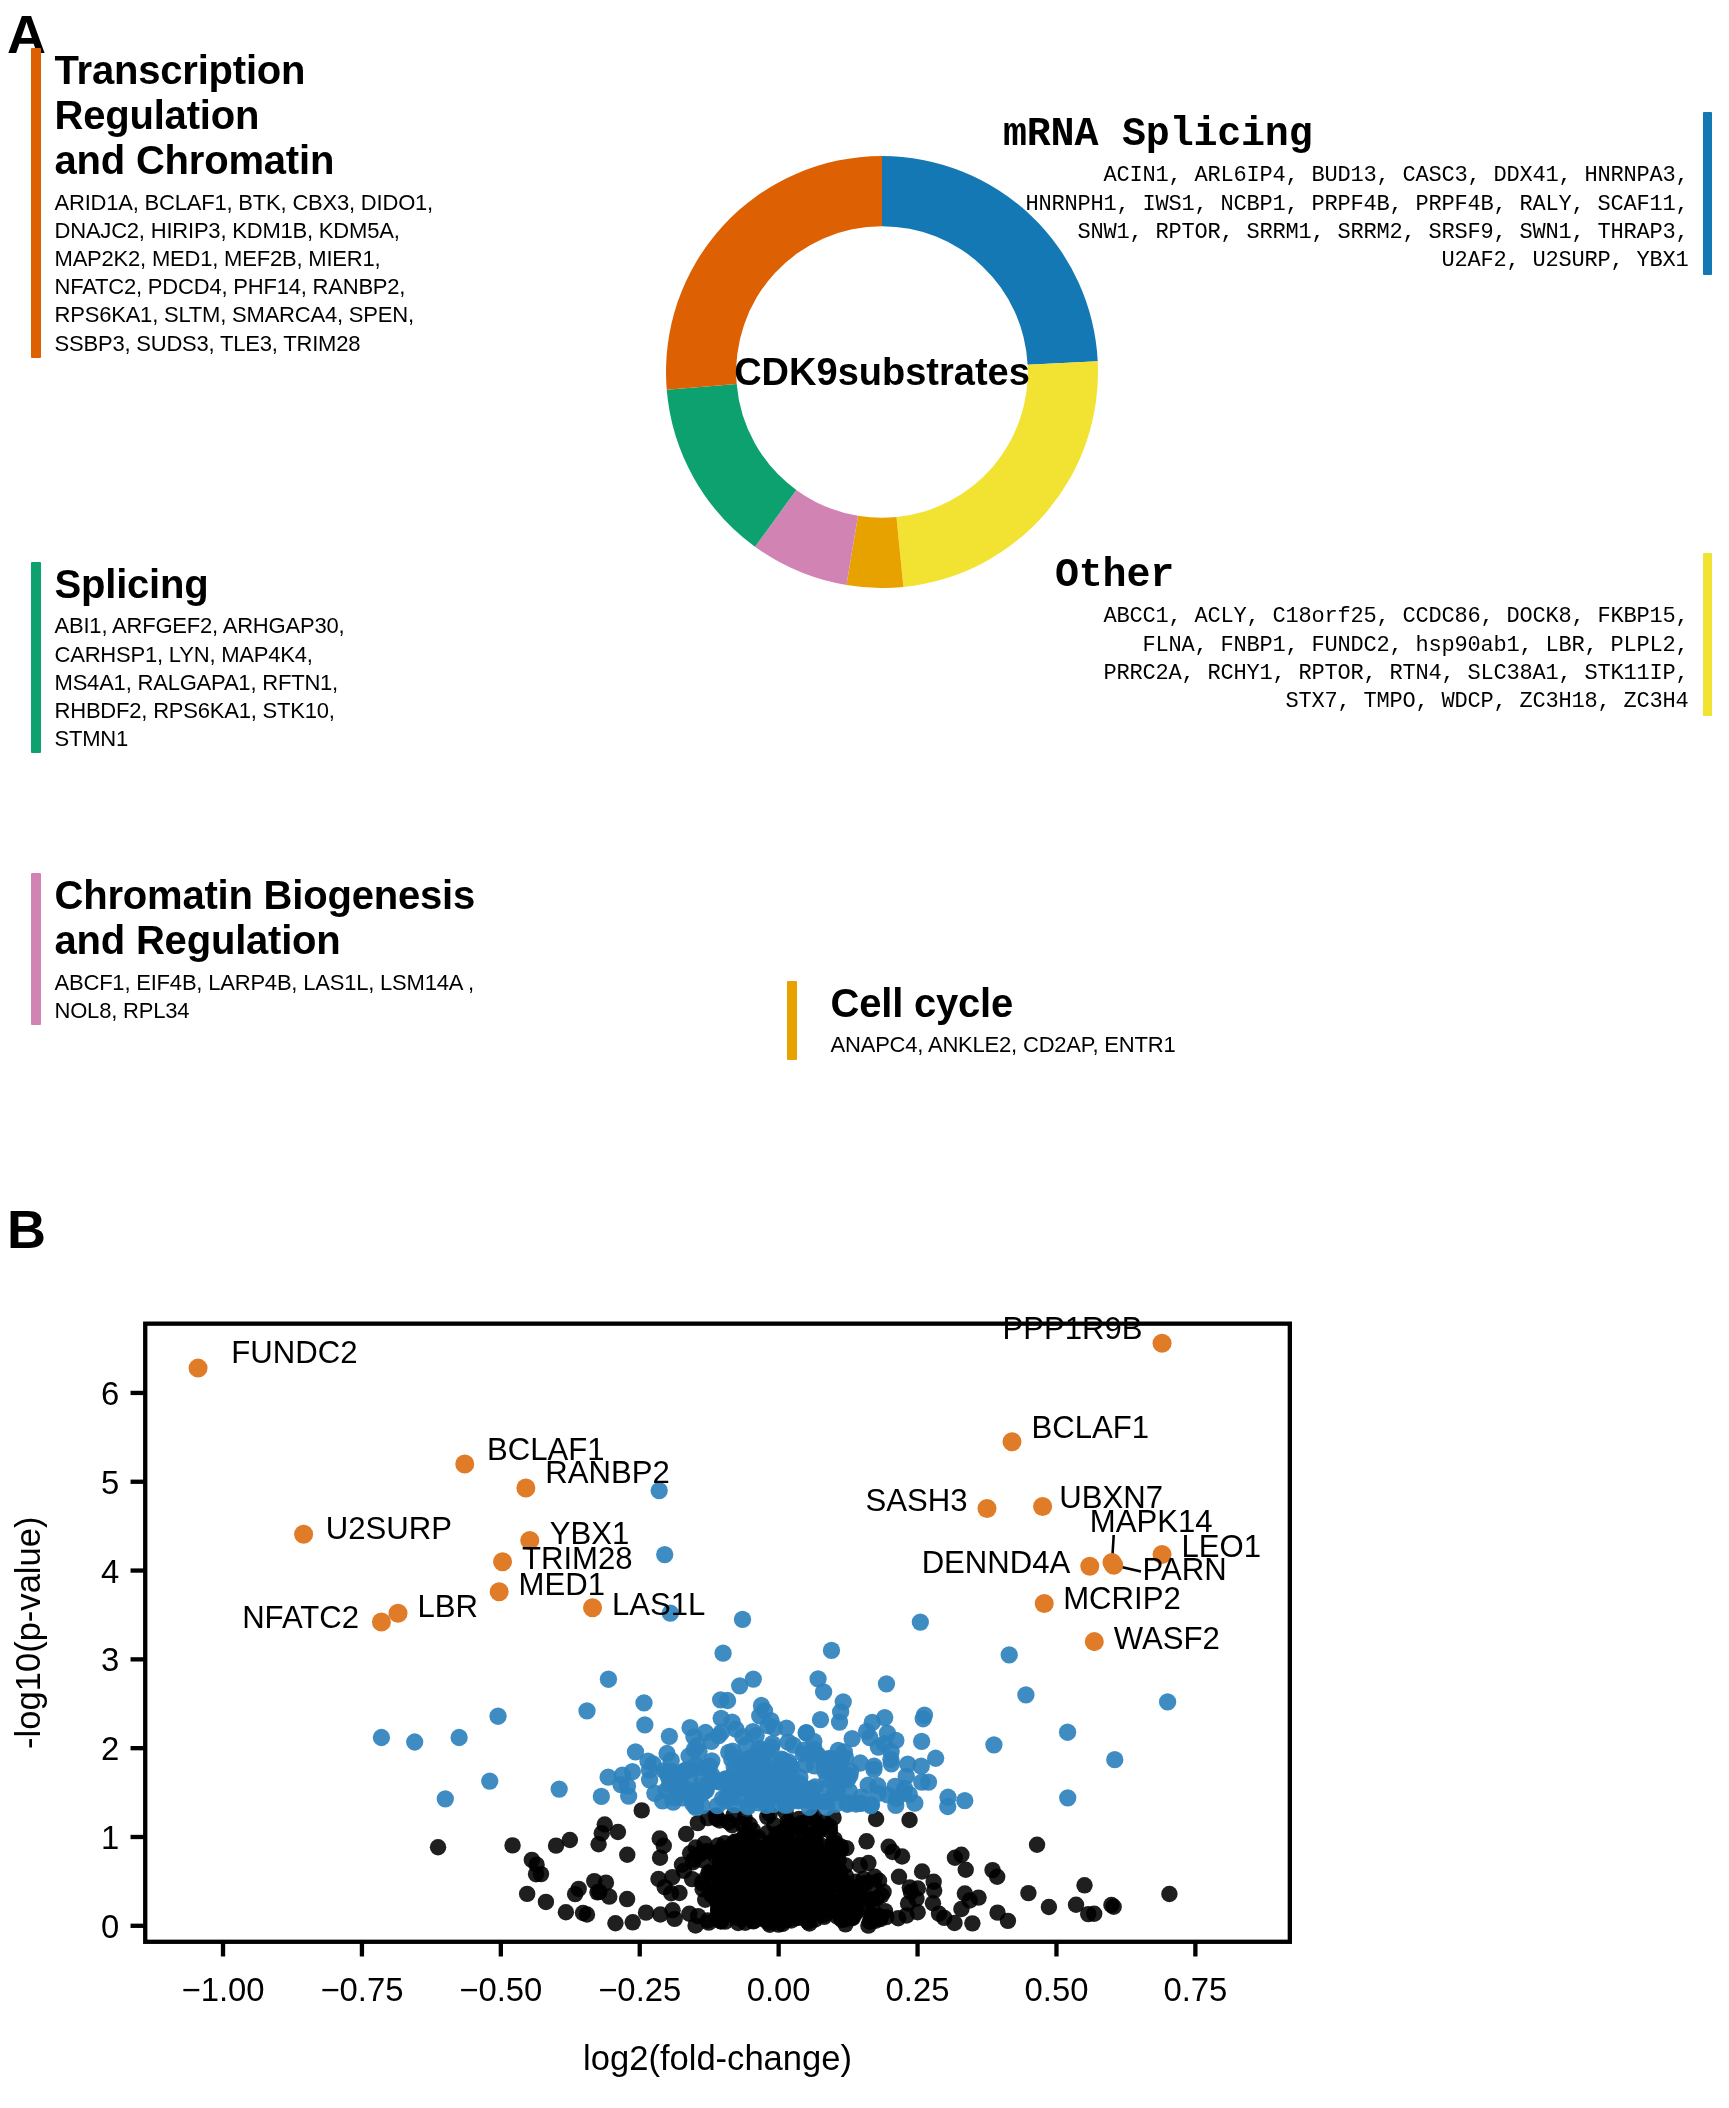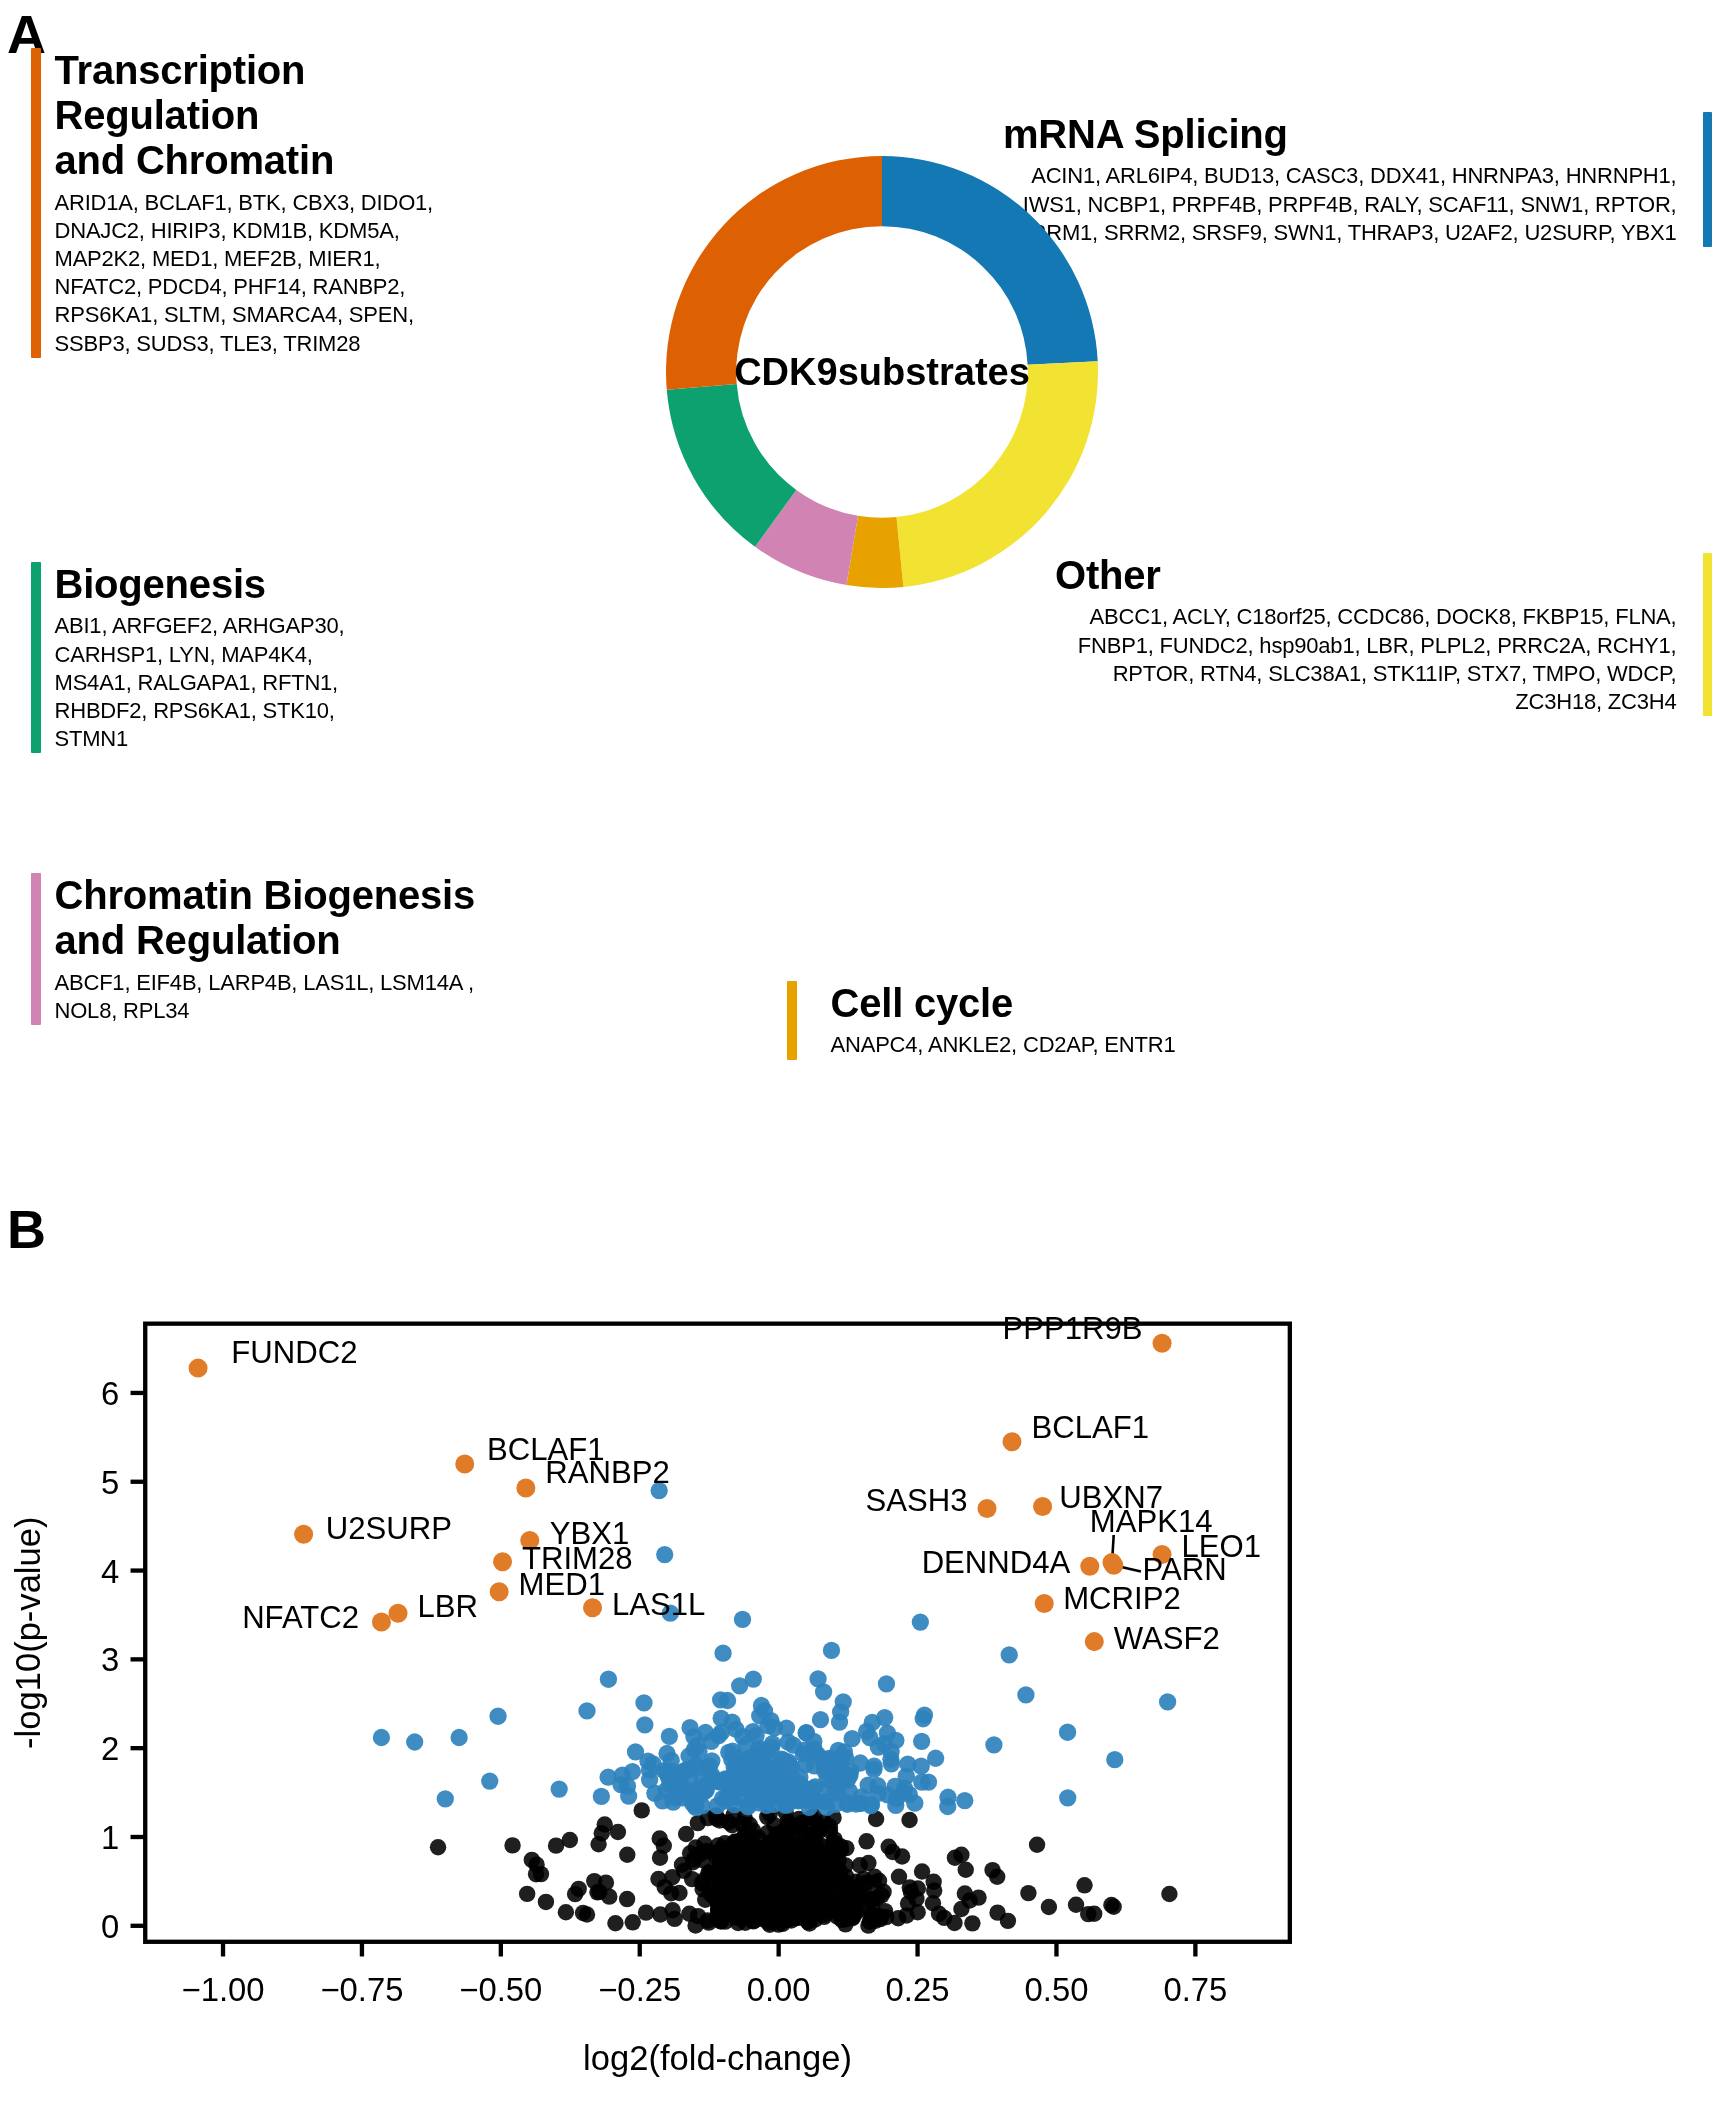--- a/index.html
+++ b/index.html
@@ -21,21 +21,21 @@
   .cat .bar{width:9.5px;flex:0 0 9.5px;border-radius:0.9px;}
   .cat .body{padding-left:14px;}
   .cat h3{
     margin:0 0 5.2px 0;font-size:40px;font-weight:bold;line-height:1.13;
     letter-spacing:-0.2px;
   }
   .cat p{
     margin:0;font-size:22px;line-height:1.28;letter-spacing:-0.2px;
     font-weight:400;
   }
-  .cat.right .body{text-align:right;padding-left:0;padding-right:26px;}
+  .cat.right .body{text-align:right;padding-left:0;padding-right:14px;font-family:Liberation Mono, monospace;}
   .cat.right{flex-direction:row-reverse;}
   .cat.right h3{text-align:left;}
 
   #cat-transcription{left:31px;top:48px;width:406px;}
   #cat-signaling{left:31px;top:562px;width:363px;}
   #cat-ribosome{left:31px;top:873px;width:484px;}
   #cat-splicing{left:1003px;top:112px;width:709px;}
   #cat-other{left:1055px;top:553px;width:657px;}
   #cat-cellcycle{left:787px;top:981px;width:588px;gap:20px;}
 
@@ -64,21 +64,21 @@
   <div class="bar" style="background:#DD6103"></div>
   <div class="body">
     <h3><span>Transcription Regulation</span><br><span>and Chromatin</span></h3>
     <p>ARID1A, BCLAF1, BTK, CBX3, DIDO1, DNAJC2, HIRIP3, KDM1B, KDM5A, MAP2K2, MED1, MEF2B, MIER1, NFATC2, PDCD4, PHF14, RANBP2, RPS6KA1, SLTM, SMARCA4, SPEN, SSBP3, SUDS3, TLE3, TRIM28</p>
   </div>
 </div>
 
 <div class="cat" id="cat-signaling">
   <div class="bar" style="background:#0CA16F"></div>
   <div class="body">
-    <h3>Biogenesis</h3>
+    <h3>Splicing</h3>
     <p>ABI1, ARFGEF2, ARHGAP30, CARHSP1, LYN, MAP4K4, MS4A1, RALGAPA1, RFTN1, RHBDF2, RPS6KA1, STK10, STMN1</p>
   </div>
 </div>
 
 <div class="cat" id="cat-ribosome">
   <div class="bar" style="background:#D183B3"></div>
   <div class="body">
     <h3><span>Chromatin Biogenesis</span><br><span>and Regulation</span></h3>
     <p>ABCF1, EIF4B, LARP4B, LAS1L, LSM14A , NOL8, RPL34</p>
   </div>

